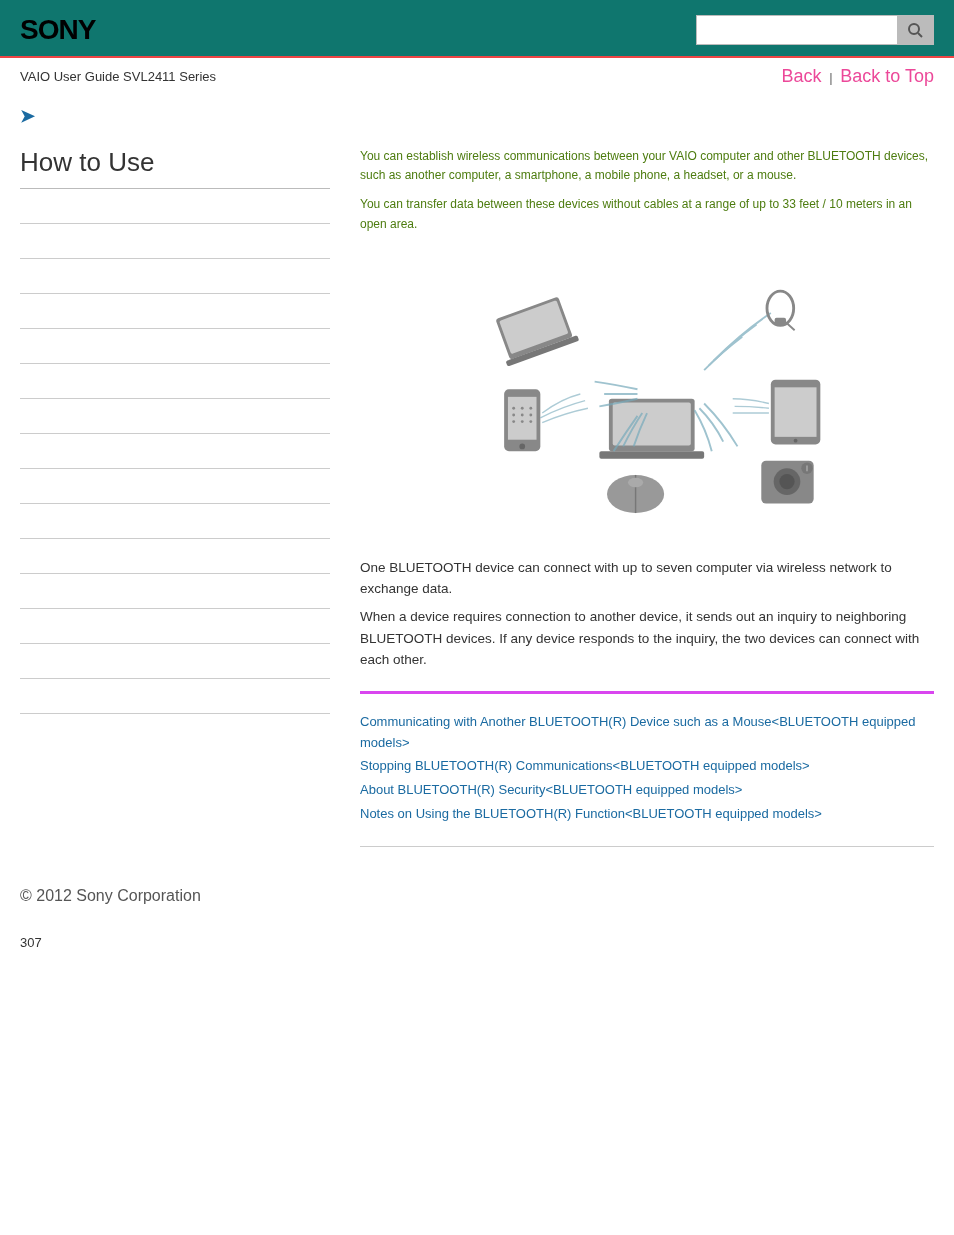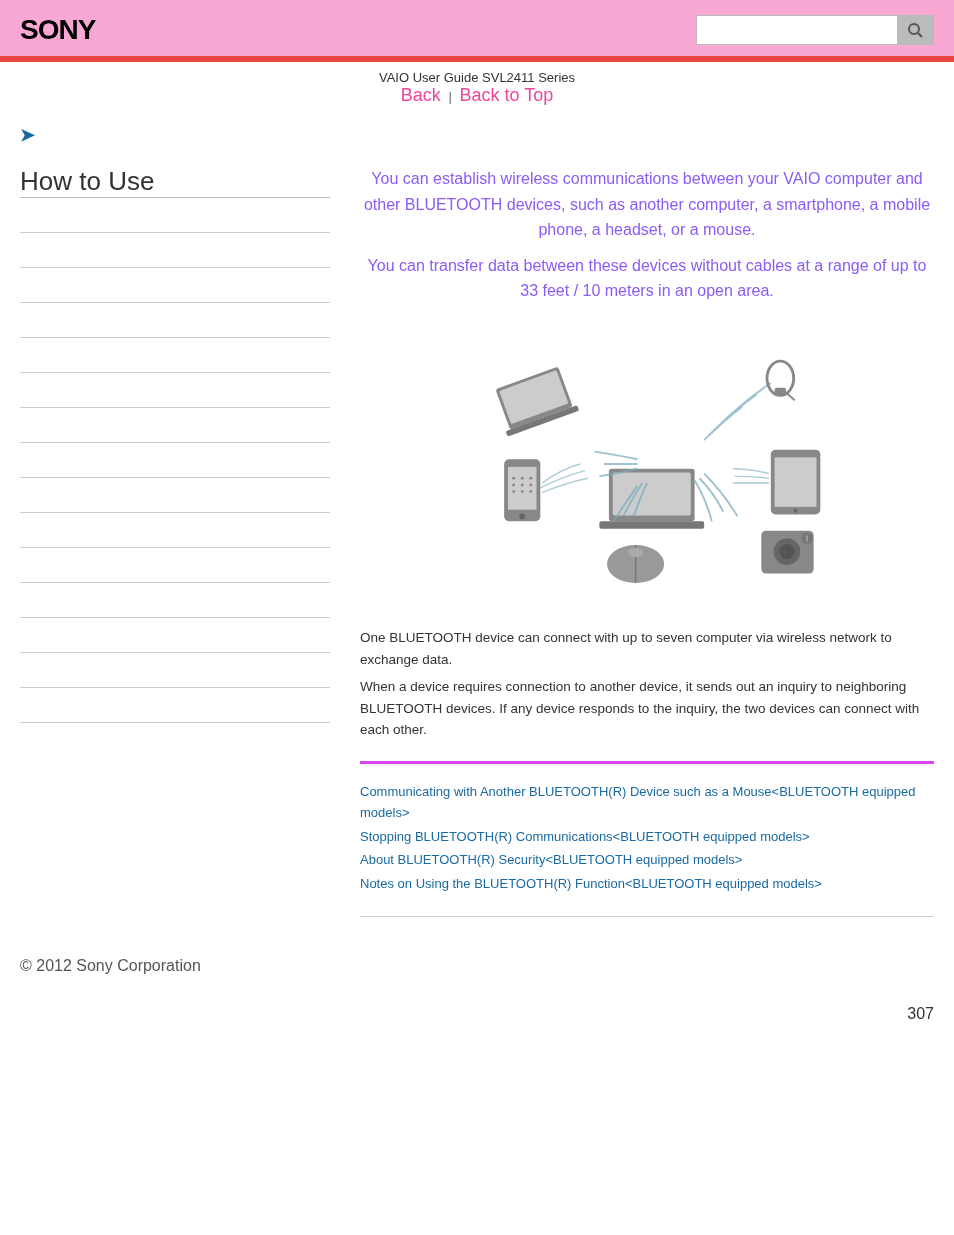--- a/index.html
+++ b/index.html
@@ -11,22 +11,22 @@
       width: 954px;
       min-height: 1235px;
     }
 
     
     .header {
       display: flex;
       align-items: center;
       justify-content: space-between;
       padding: 14px 20px 10px 20px;
-      border-bottom: 6px solid #ef4444;
-      background: #f9a8d4;
+      border-bottom: 2px solid #ef4444;
+      background: #0f766e;
     }
     .sony-logo {
       font-size: 28px;
       font-weight: 900;
       letter-spacing: -1px;
       color: #000;
       font-family: 'Arial Black', Arial, sans-serif;
     }
     .search-box {
       display: flex;
@@ -52,21 +52,20 @@
     }
 
     
     .nav-bar {
       display: flex;
       justify-content: space-between;
       align-items: center;
       padding: 8px 20px;
       font-size: 13px;
       color: #333;
-      flex-direction: column;
     }
     .nav-links a {
       color: #ec4899;
       text-decoration: none;
       font-size: 18px;
       margin-top: 12px;
     }
     .nav-sep { color: #666; margin: 0 4px; }
 
     
@@ -90,20 +89,21 @@
     .sidebar {
       width: 310px;
       flex-shrink: 0;
       padding-top: 10px;
     }
     .sidebar-title {
       font-size: 26px;
       font-weight: 300;
       color: #333;
       border-bottom: 1px solid #bbb;
+      padding-bottom: 10px;
       margin-bottom: 0;
     }
     .sidebar-nav {
       list-style: none;
     }
     .sidebar-nav li {
       border-bottom: 1px solid #ccc;
       padding: 10px 0;
       min-height: 35px;
     }
@@ -115,25 +115,24 @@
     }
 
     
     .content-area {
       flex: 1;
       padding-left: 30px;
       padding-top: 10px;
     }
 
     .content-para {
-      font-size: 16px;
+      font-size: 12px;
       line-height: 1.6;
-      color: #8b5cf6;
+      color: #4d7c0f;
       margin-bottom: 10px;
-      text-align: center;
     }
 
     
     .bt-illustration {
       margin: 20px 0;
       text-align: center;
     }
     .bt-svg {
       width: 400px;
       height: 280px;
@@ -164,23 +163,23 @@
 
     
     .footer {
       padding: 20px 20px 10px 20px;
       font-size: 16px;
       color: #555;
     }
 
     
     .page-number {
-      text-align: right;
+      text-align: left;
       padding: 20px;
-      font-size: 16px;
+      font-size: 13px;
       color: #333;
     }
   </style>
 </head>
 <body>
 
 <div class="header">
   <div class="sony-logo">SONY</div>
   <div class="search-box">
     <input class="search-input" type="text" placeholder="" style="">

